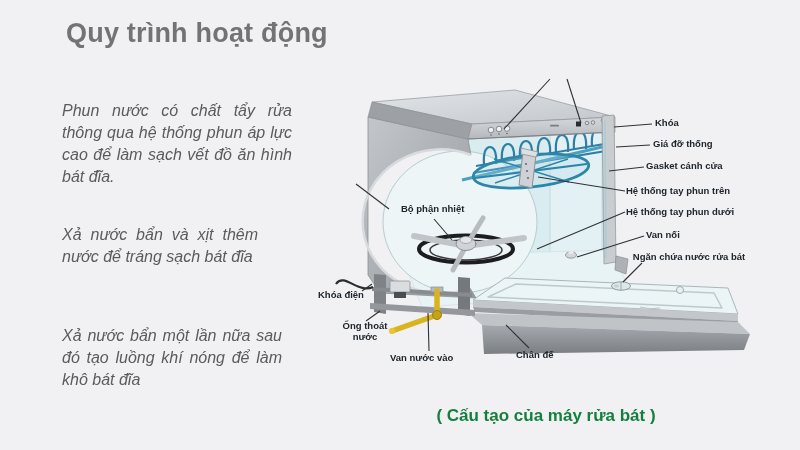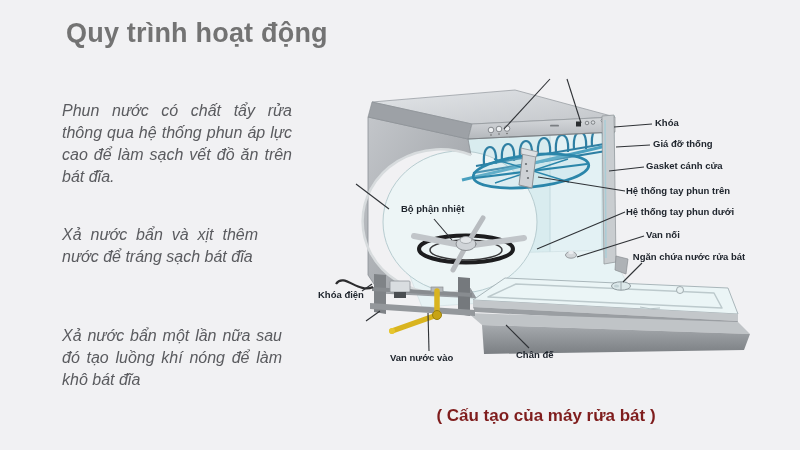--- a/index.html
+++ b/index.html
@@ -15,21 +15,21 @@
   .step{
     position:absolute;left:62px;
     font-size:16px;font-style:italic;color:#5a5b5f;
     line-height:22px;text-align:justify;
   }
   .step1{top:100px;width:230px;}
   .step2{top:224px;width:196px;}
   .step3{top:325px;width:220px;font-style:italic;}
   .caption{
     position:absolute;left:386px;top:406px;width:320px;
-    text-align:center;font-size:17px;font-weight:700;color:#7f1d1d;
+    text-align:center;font-size:17px;font-weight:700;color:#15803d;
   }
   .diagram{position:absolute;left:310px;top:60px;width:460px;height:345px;}
   .diagram svg{position:absolute;left:0;top:0;}
   .dlabel{
     position:absolute;font-size:9.5px;font-weight:700;color:#20262e;
     white-space:nowrap;line-height:11px;
   }
   .pre{white-space:pre-line;}
   .ctr{text-align:center;}
   .l-controls{left:140px;top:1px;width:230px;text-align:center;}
@@ -45,21 +45,21 @@
   .l-power{left:8px;top:229px;}
   .l-drain{left:22px;top:260px;width:66px;}
   .l-inlet{left:80px;top:292px;}
   .l-base{left:206px;top:289px;}
 </style>
 </head>
 <body>
 
 <div class="title">Quy trình hoạt động</div>
 
-<div class="step step1">Phun nước có chất tẩy rửa thông qua hệ thống phun áp lực cao để làm sạch vết đồ ăn trên bát đĩa.</div>
+<div class="step step1">Phun nước có chất tẩy rửa thông qua hệ thống phun áp lực cao để làm sạch vết đồ ăn hình bát đĩa.</div>
 <div class="step step2">Xả nước bẩn và xịt thêm nước để tráng sạch bát đĩa</div>
 <div class="step step3">Xả nước bẩn một lần nữa sau đó tạo luồng khí nóng để làm khô bát đĩa</div>
 
 <div class="diagram">
   <svg width="460" height="345" viewBox="0 0 460 345">
     <defs>
       <linearGradient id="lidG" x1="0" y1="0" x2="1" y2="1">
         <stop offset="0" stop-color="#e2e5e8"></stop>
           <stop offset="1" stop-color="#c3c6ca"></stop>
       </linearGradient>
@@ -217,17 +217,19 @@
 
   <div class="dlabel l-khoa">Khóa</div>
   <div class="dlabel l-rack">Giá đỡ thống</div>
   <div class="dlabel l-gasket">Gasket cánh cửa</div>
   <div class="dlabel l-uspray">Hệ thống tay phun trên</div>
   <div class="dlabel l-lspray">Hệ thống tay phun dưới</div>
   <div class="dlabel l-valve">Van nối</div>
   <div class="dlabel l-detergent ctr">Ngăn chứa nước rửa bát</div>
   <div class="dlabel l-heater">Bộ phận nhiệt</div>
   <div class="dlabel l-power">Khóa điện</div>
+  <div class="dlabel l-drain pre ctr">Ống thoát
+nước</div>
   <div class="dlabel l-inlet">Van nước vào</div>
   <div class="dlabel l-base">Chân đế</div>
 </div>
 
 <div class="caption">( Cấu tạo của máy rửa bát )</div>
 
 </body></html>

